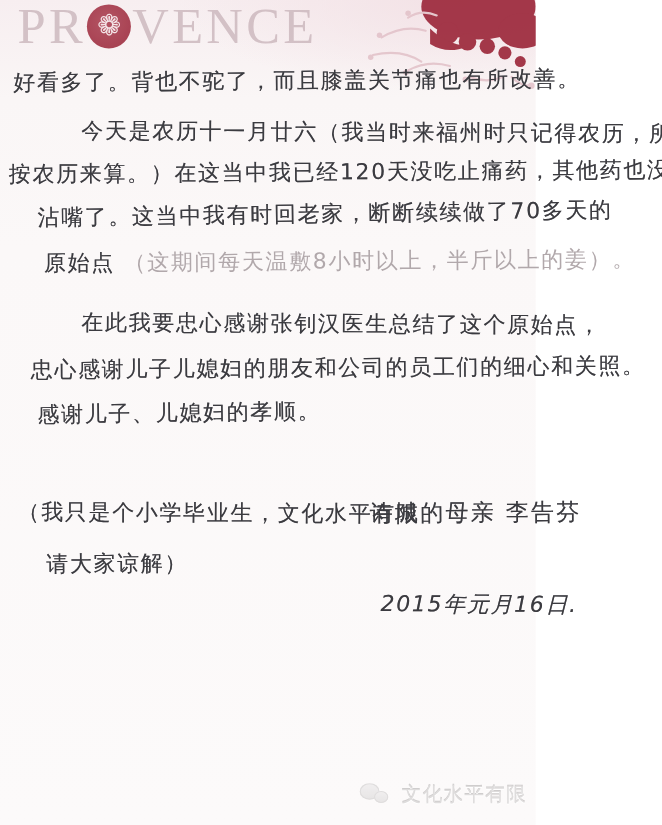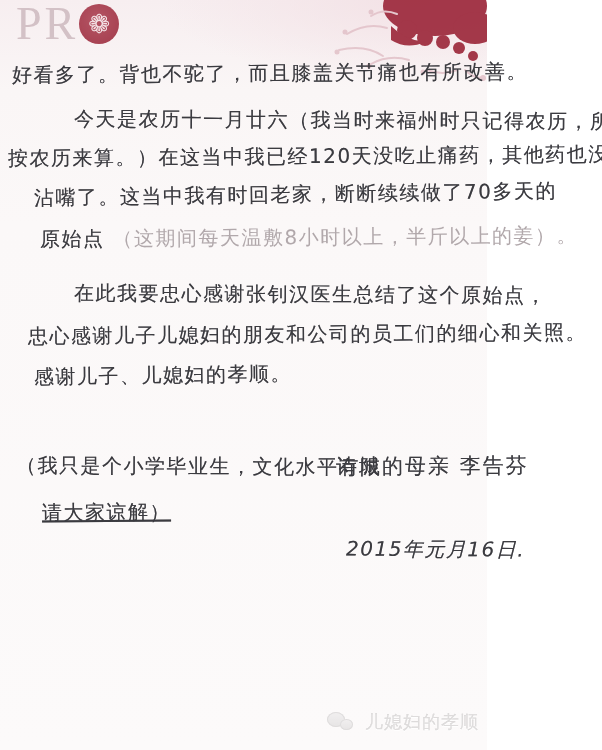--- a/index.html
+++ b/index.html
@@ -68,20 +68,21 @@
   .wm-b2{width:13px;height:11px;left:13px;top:9px;}
 </style>
 </head>
 <body>
 
 <div class="sheet">
 
   <div class="letterhead">
     <span class="brand">PR</span>
     <span class="brand-orb">❁</span>
+    <span class="brand">VENCE</span>
   </div>
 
   <svg class="ornament" viewBox="0 0 200 86" xmlns="http://www.w3.org/2000/svg">
     <g fill="#9b2538">
       <ellipse cx="148" cy="6" rx="52" ry="30"></ellipse>
       <ellipse cx="188" cy="28" rx="22" ry="16"></ellipse>
       <circle cx="120" cy="30" r="10"></circle>
       <circle cx="138" cy="38" r="8"></circle>
       <circle cx="156" cy="42" r="7"></circle>
       <circle cx="172" cy="48" r="6"></circle>
@@ -116,25 +117,25 @@
     <span class="faint">（这期间每天温敷8小时以上，半斤以上的姜）。</span>
   </div>
 
   <div class="hand r1" style="top:281px;left:74px;">在此我要忠心感谢张钊汉医生总结了这个原始点，</div>
   <div class="hand" style="top:321px;left:28px;">忠心感谢儿子儿媳妇的朋友和公司的员工们的细心和关照。</div>
   <div class="hand r2" style="top:362px;left:34px;">感谢儿子、儿媳妇的孝顺。</div>
 
 
   <div class="hand r1" style="top:453px;left:16px;">（我只是个小学毕业生，文化水平有限</div>
   <div class="hand sig" style="top:452px;left:336px;">诗城的母亲  李告芬</div>
-  <div class="hand" style="top:499px;left:42px;text-decoration:underline;">请大家谅解）</div>
+  <div class="hand" style="top:499px;left:42px;">请大家谅解）</div>
 
   <div class="hand r1" style="top:536px;left:346px;font-style:italic;">2015年元月16日.</div>
 
   <div class="watermark">
     <span class="wm-icon">
       <span class="wm-bubble wm-b1"></span>
       <span class="wm-bubble wm-b2"></span>
     </span>
-    <span>儿媳妇的孝顺</span>
+    <span>文化水平有限</span>
   </div>
 
 </div>
 
 </body></html>

